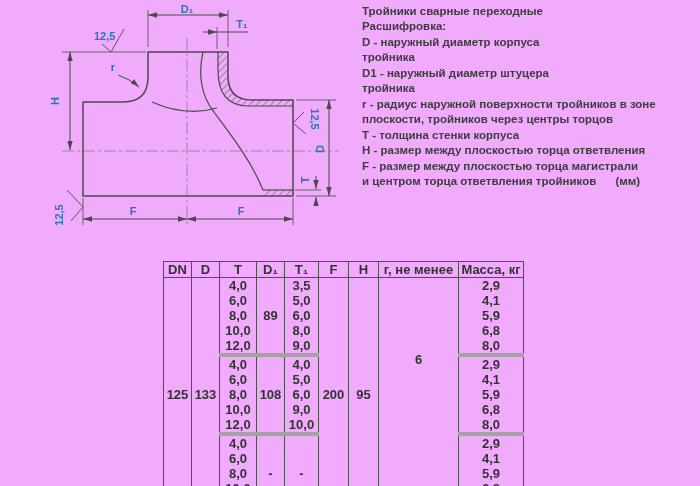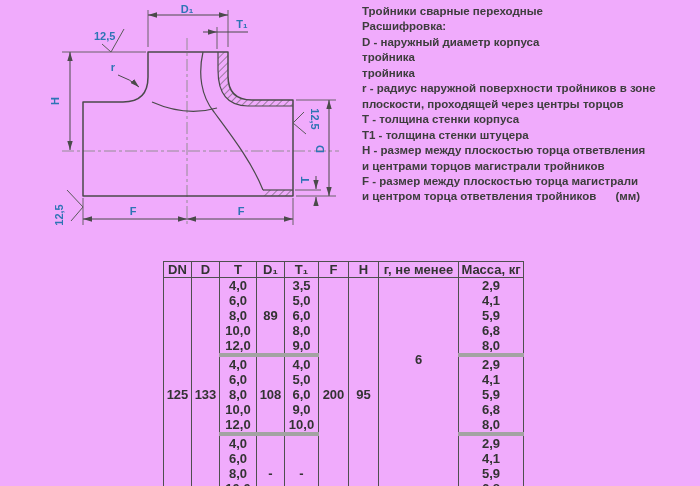--- a/index.html
+++ b/index.html
@@ -107,27 +107,26 @@
     <text class="lbl" x="94" y="40">12,5</text>
     <text class="lbl" transform="translate(311,119) rotate(90)" text-anchor="middle">12,5</text>
     <text class="lbl" transform="translate(63,215) rotate(-90)" text-anchor="middle">12,5</text>
   </svg>
 
   <div id="legend">
     <div class="lline">Тройники сварные переходные</div>
     <div class="lline">Расшифровка:</div>
     <div class="lline">D - наружный диаметр корпуса</div>
     <div class="lline">тройника</div>
+    <div class="lline">D1 - наружный диаметр штуцера</div>
     <div class="lline">тройника</div>
     <div class="lline">r - радиус наружной поверхности тройников в зоне</div>
-    <div class="lline">плоскости, проходящей через центры торцов</div>
+    <div class="lline">плоскости, тройников через центры торцов</div>
     <div class="lline">T - толщина стенки корпуса</div>
-    <div class="lline">T1 - толщина стенки штуцера</div>
     <div class="lline">H - размер между плоскостью торца ответвления</div>
-    <div class="lline">и центрами торцов магистрали тройников</div>
     <div class="lline">F - размер между плоскостью торца магистрали</div>
     <div class="lline">и центром торца ответвления тройников      (мм)</div>
   </div>
 
   <table id="dims-table">
     <colgroup>
       <col style="width:28px">
         <col style="width:28px">
         <col style="width:37px">
       <col style="width:28px">

